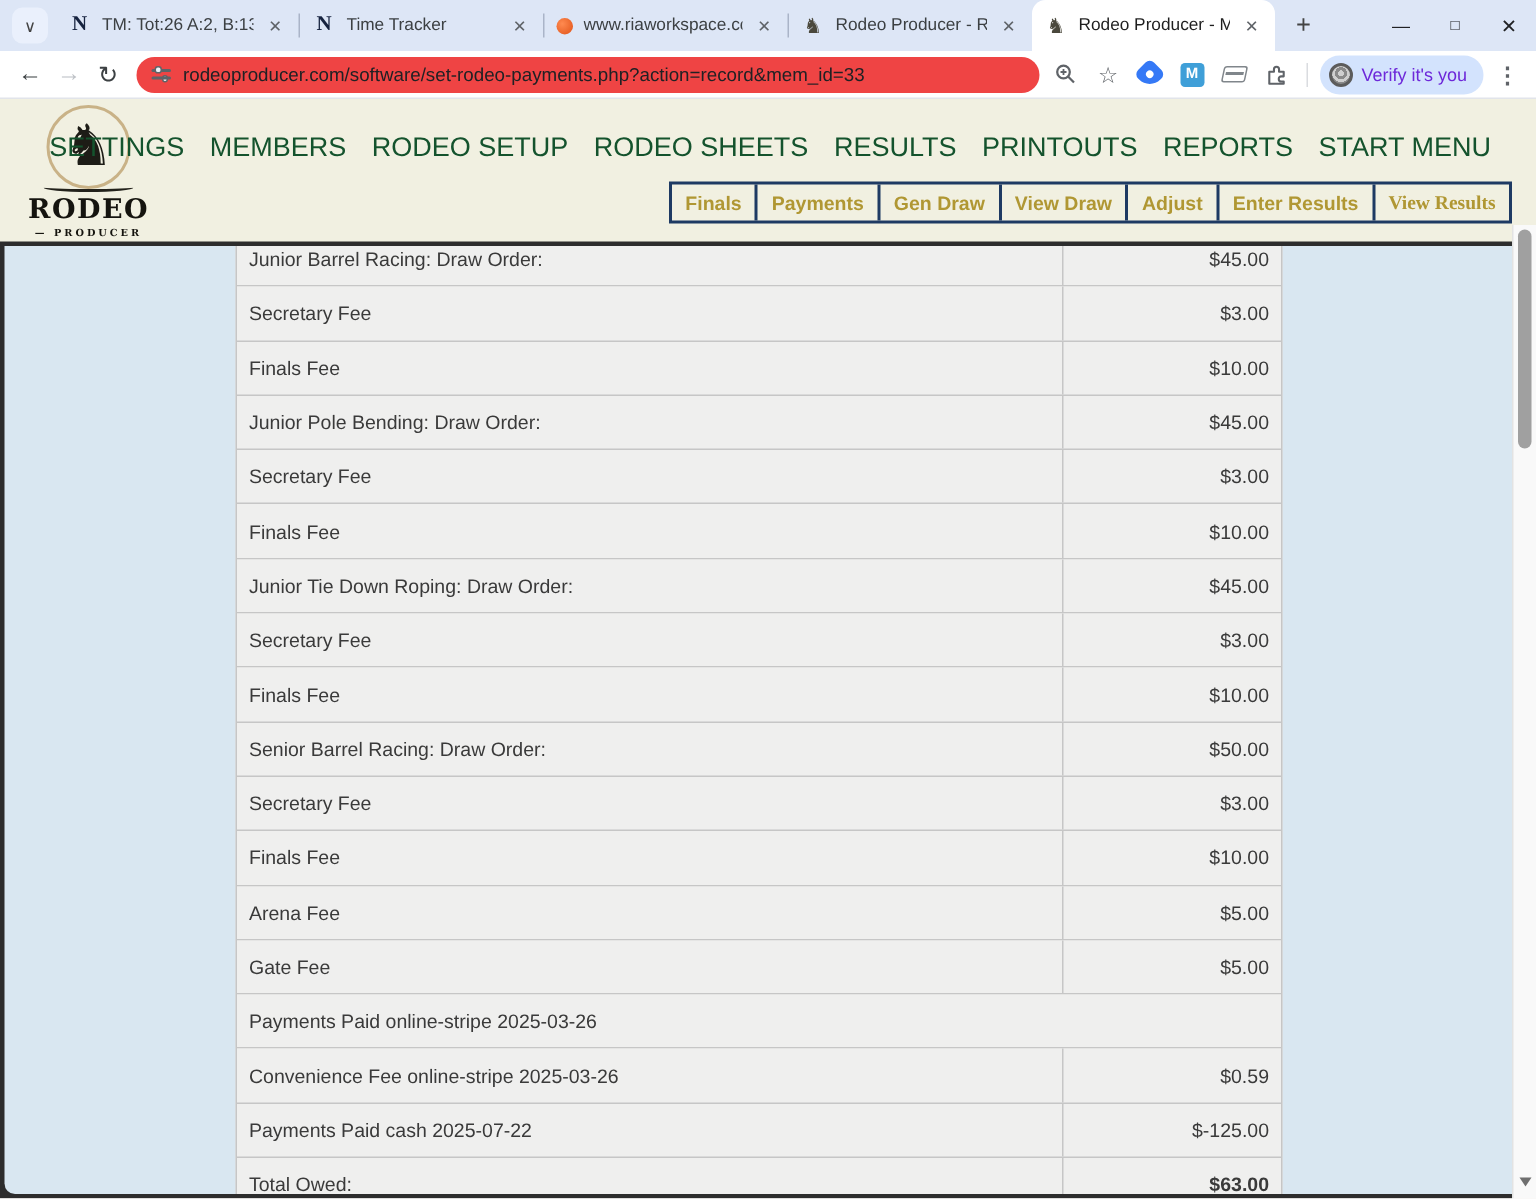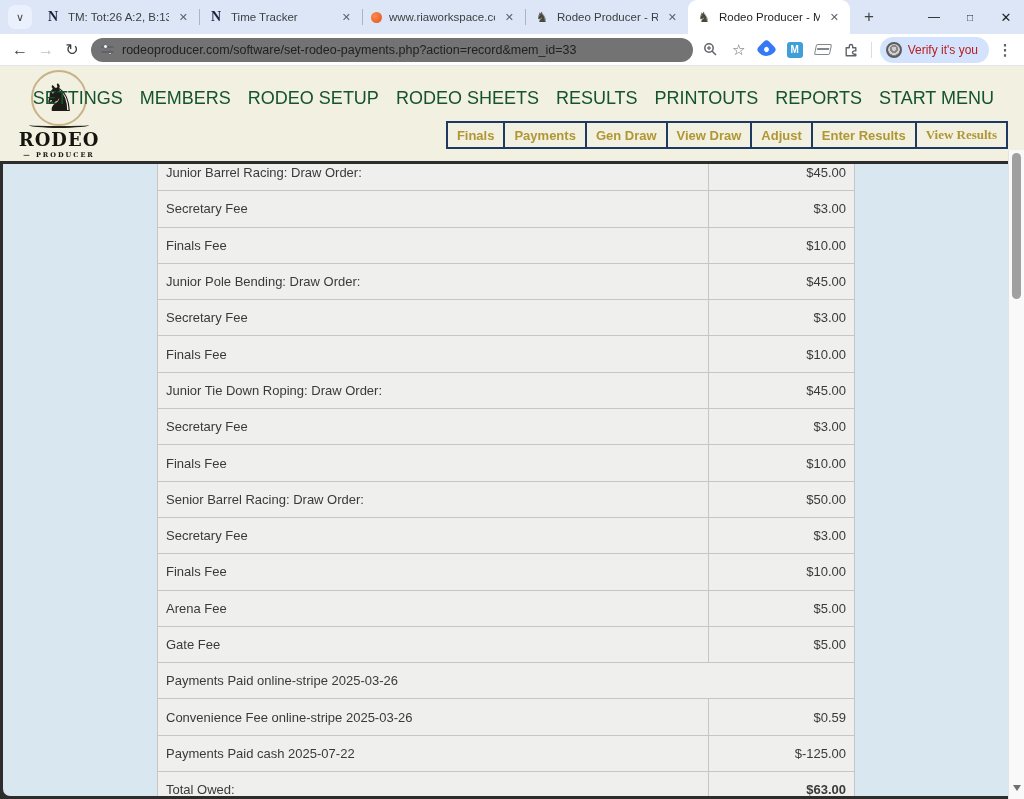--- a/index.html
+++ b/index.html
@@ -31,21 +31,21 @@
   .win-btn.min { font-size:12px; }
   .win-btn.max { font-size:10px; }
   .win-btn.cls { font-size:13px; }
 
   
   .btoolbar { position:absolute; top:34px; left:0; right:0; height:32px; background:#fff;
               border-bottom:1px solid #e1e4ea; display:flex; align-items:center; padding:0 7px; }
   .nav-btn { width:26px; height:26px; display:flex; align-items:center; justify-content:center;
              font-size:16px; color:#3c4043; border-radius:50%; cursor:pointer; flex:none; }
   .nav-btn.disabled { color:#bdc1c6; }
-  .urlbar { flex:1; height:24px; margin:0 6px; background:#737373; border-radius:13px;
+  .urlbar { flex:1; height:24px; margin:0 6px; background:#ef4444; border-radius:13px;
             display:flex; align-items:center; padding:0 10px; gap:8px; min-width:0; cursor:text; }
   .tune-icon { width:13px; height:11px; flex:none; position:relative; }
   .tune-icon::before, .tune-icon::after { content:""; position:absolute; left:0; right:0; height:1.6px;
             background:#5f6368; border-radius:1px; }
   .tune-icon::before { top:2px; } .tune-icon::after { bottom:2px; }
   .tune-icon span { position:absolute; width:4.5px; height:4.5px; border-radius:50%; background:#eef1f6;
             border:1.6px solid #5f6368; }
   .tune-icon .k1 { top:0.2px; left:2px; } .tune-icon .k2 { bottom:0.2px; right:2px; }
   .url-text { font-size:12.5px; color:#202124; white-space:nowrap; overflow:hidden; }
   .addr-icons { display:flex; align-items:center; gap:4px; flex:none; }
@@ -60,21 +60,21 @@
   .ext-m { width:16px; height:16px; background:#3f9fd8; border-radius:3px; color:#fff;
            font-weight:bold; font-size:10px; display:flex; align-items:center; justify-content:center; }
   .ext-wallet { width:16px; height:11px; border:1.5px solid #80868b; border-radius:2px;
                 transform:skewX(-12deg); position:relative; background:#fff; }
   .ext-wallet::after { content:""; position:absolute; left:1px; right:1px; top:3px; height:1.5px; background:#80868b; }
   .vsep { width:1px; height:16px; background:#dadce0; margin:0 4px; }
   .verify-pill { height:26px; background:#d3e3fd; border-radius:14px; display:flex; align-items:center;
                  gap:6px; padding:0 11px 0 6px; cursor:pointer; flex:none; }
   .verify-icon { width:16px; height:16px; border-radius:50%; border:2px solid #5c5c5c;
                  background:repeating-radial-gradient(circle at 50% 40%, #cfcfcf 0 2px, #8a8a8a 2px 4px); }
-  .verify-text { font-size:12px; color:#b91c1c; white-space:nowrap; }
+  .verify-text { font-size:12px; color:#6d28d9; white-space:nowrap; }
   .kebab { font-size:15px; font-weight:bold; }
 
   
   .page { position:absolute; top:66px; left:0; right:0; bottom:0; background:#f1f0e1; }
 
   .site-header { position:absolute; top:0; left:0; right:0; height:95px; background:#f1f0e1; }
   .logo { position:absolute; left:18px; top:4px; width:82px; text-align:center; }
   .logo-circle { width:56px; height:56px; margin:0 auto; border:2px solid #c9b287; border-radius:50%;
                  display:flex; align-items:center; justify-content:center; }
   .logo-horse { font-size:38px; line-height:1; color:#1d1c16; }

